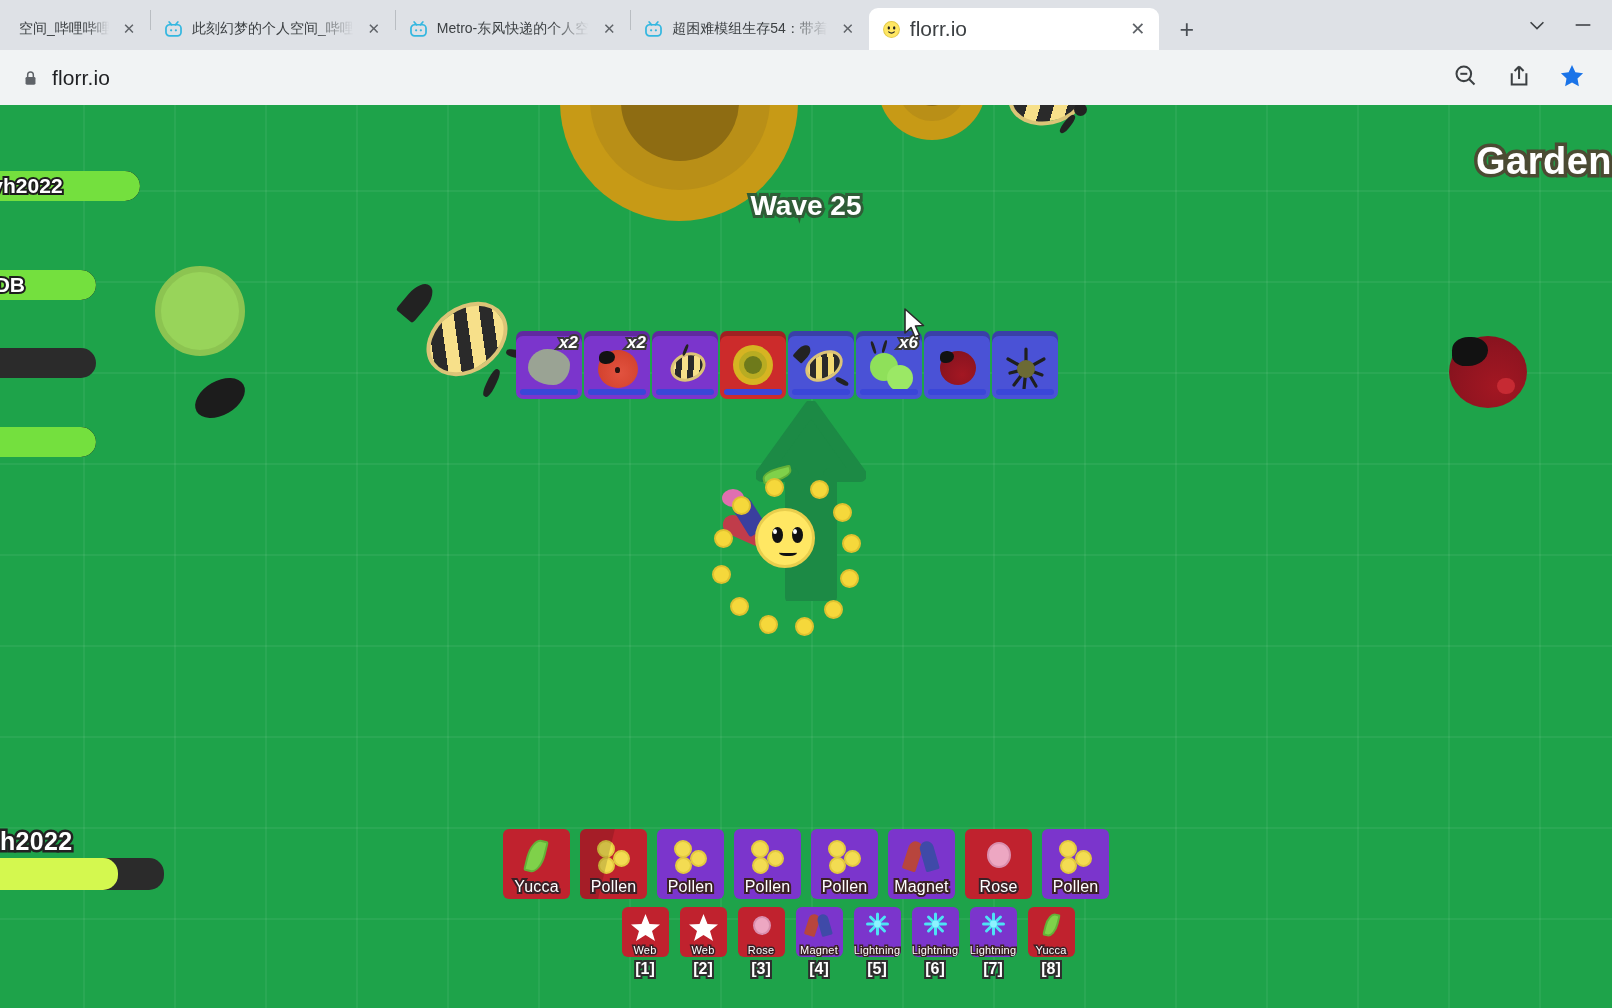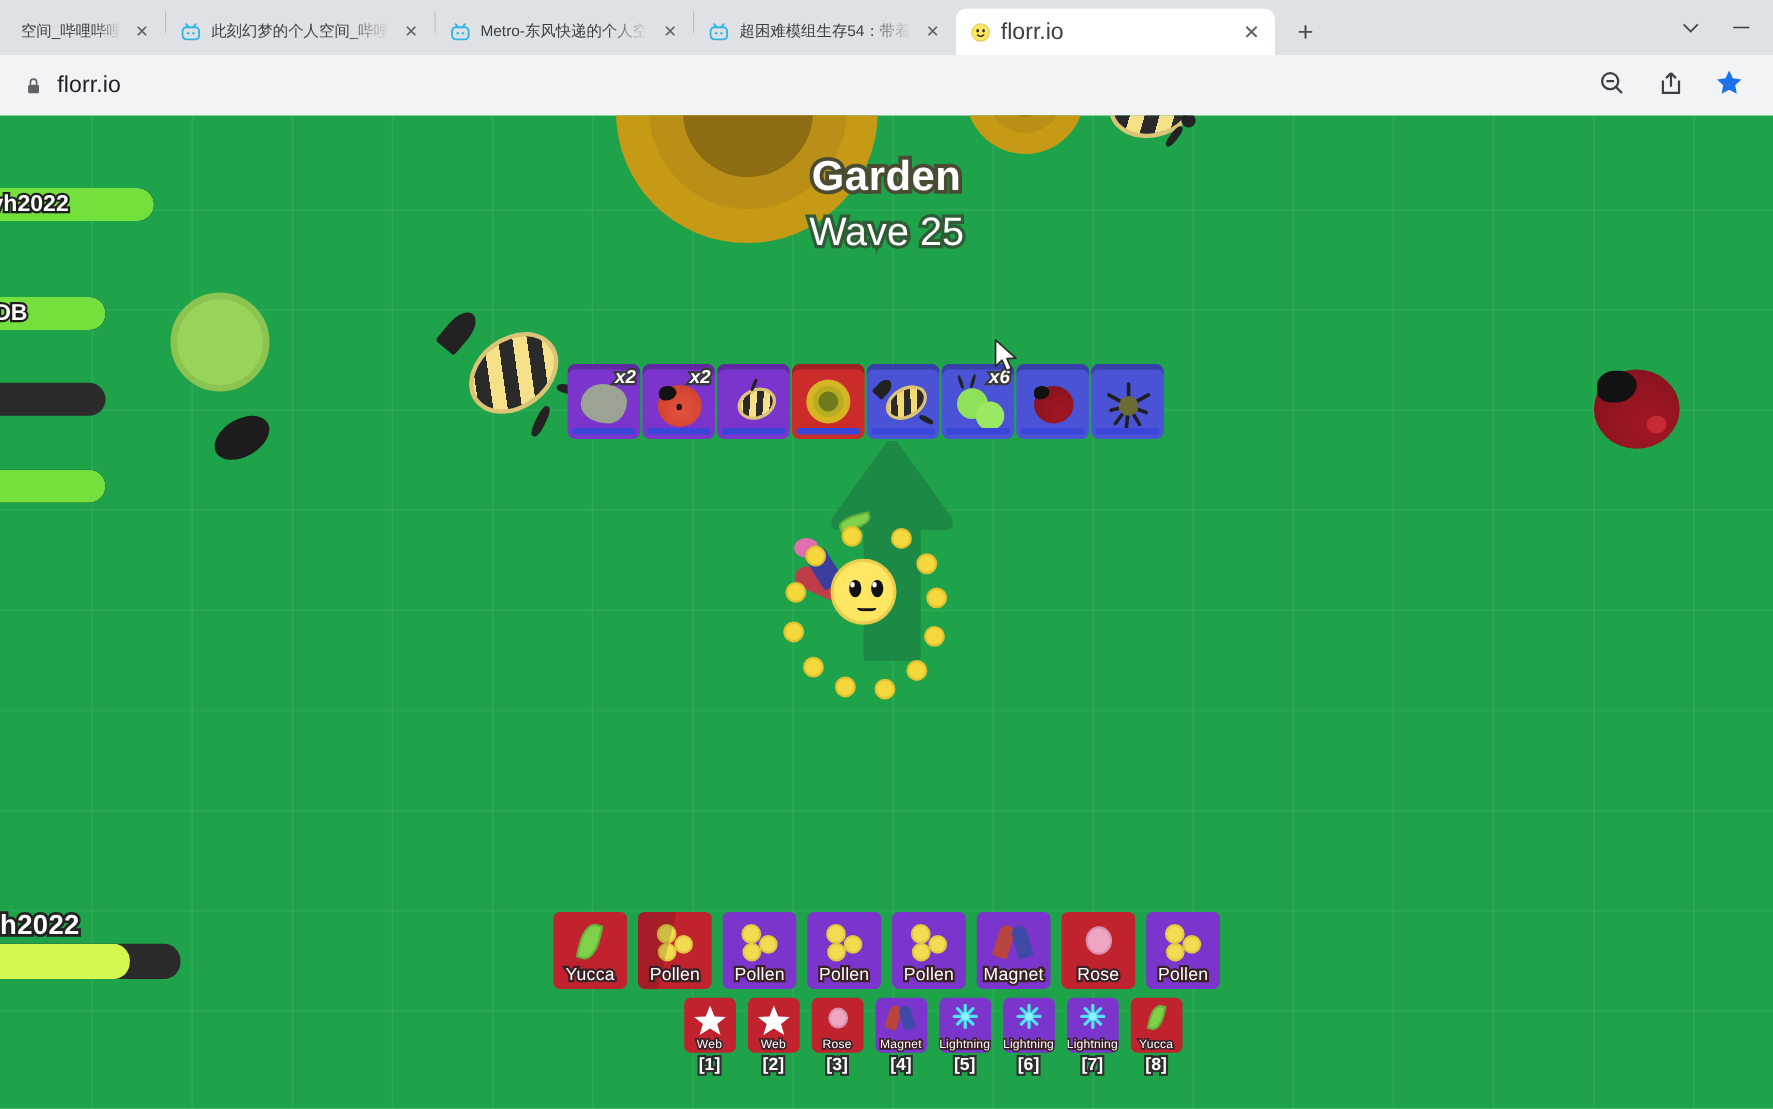--- a/index.html
+++ b/index.html
@@ -134,24 +134,24 @@
             -webkit-text-stroke:4px #1d1d1d; paint-order:stroke fill;
             white-space:nowrap; }
 
   
   #zone {
     position:absolute; left:0; right:0; top:35px; text-align:center;
     pointer-events:none;
   }
   #zone .zname {
     font-size:38px; font-weight:bold; color:#fff; letter-spacing:.5px;
-    -webkit-text-stroke:7px #4b4b33; paint-order:stroke fill;
+    -webkit-text-stroke:7px #4b4b33; paint-order:stroke fill;text-align:right;
   }
   #zone .zwave {
-    margin-top:7px; font-size:36px; font-weight:normal; color:#fff;
+    margin-top:7px; font-size:28px; font-weight:bold; color:#fff;
     -webkit-text-stroke:6px #2f5c37; paint-order:stroke fill;
   }
 
   
   #wavebar {
     position:absolute; left:516px; top:226px; display:flex; gap:2px;
   }
   .wtile {
     position:relative; width:66px; height:68px; border-radius:7px;
     box-shadow:0 5px 0 rgba(0,0,0,.22) inset;

